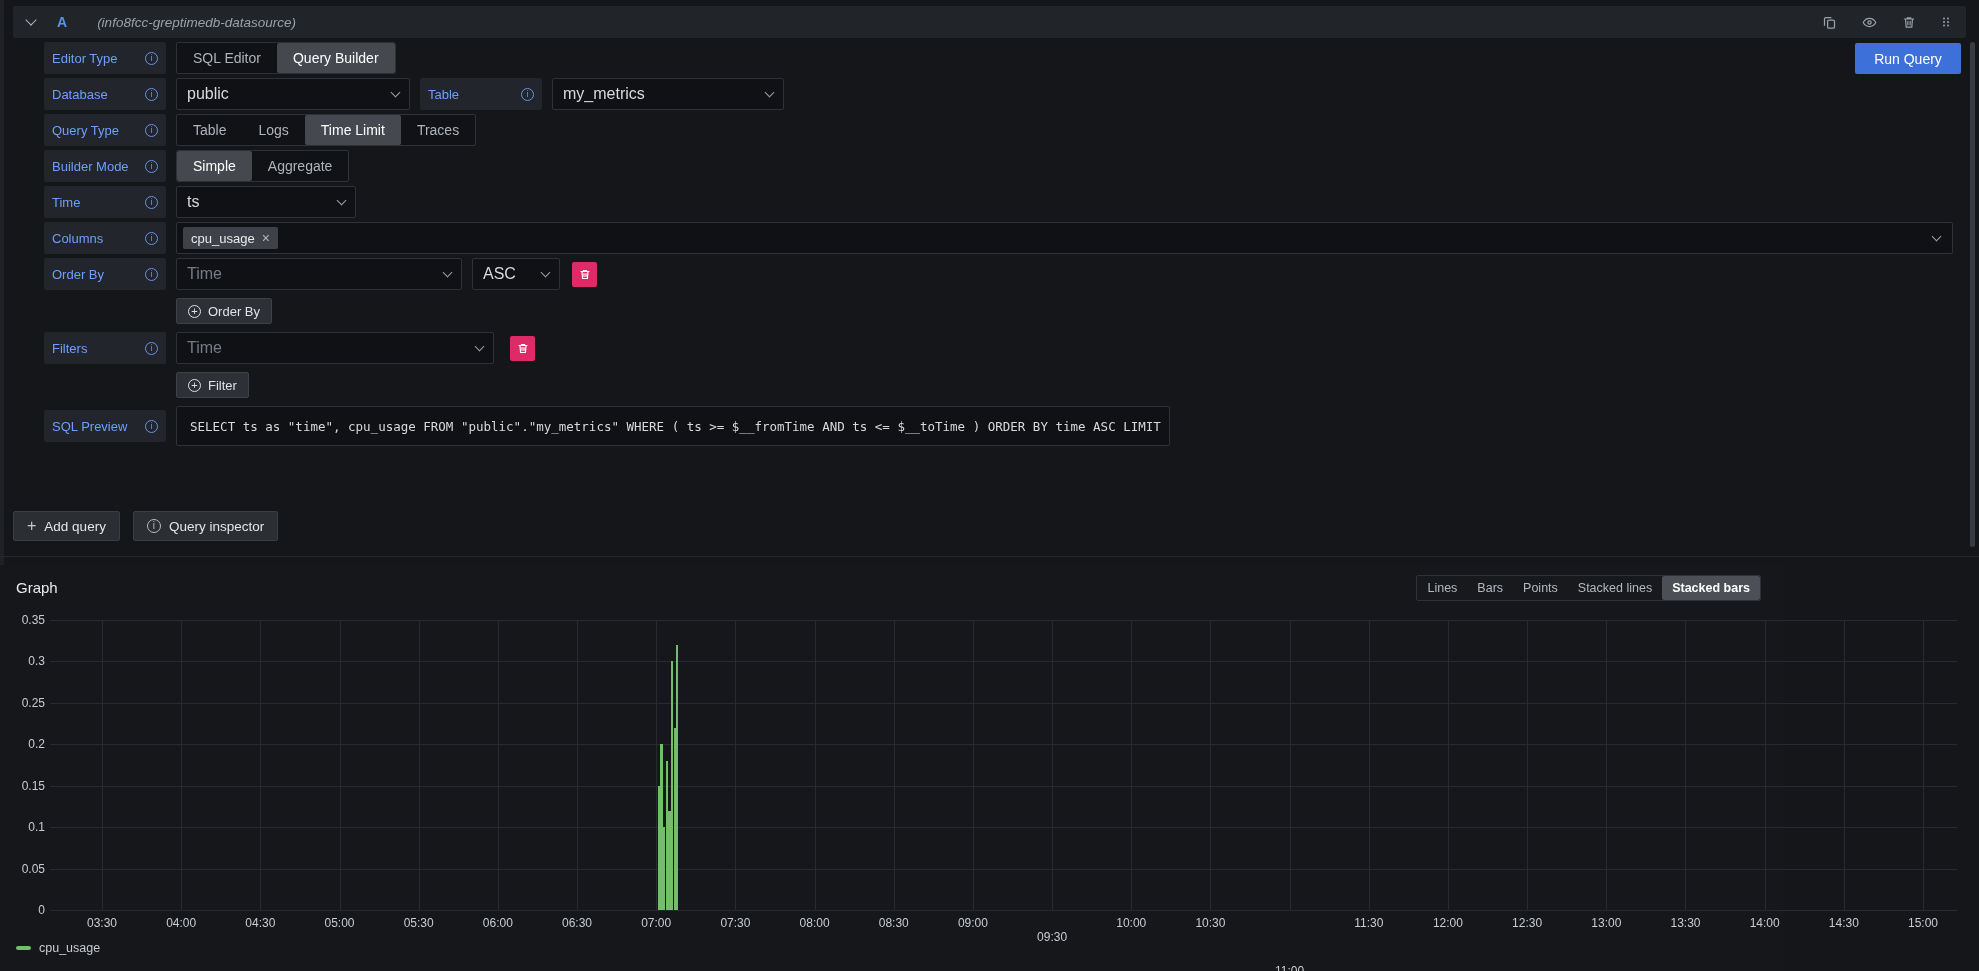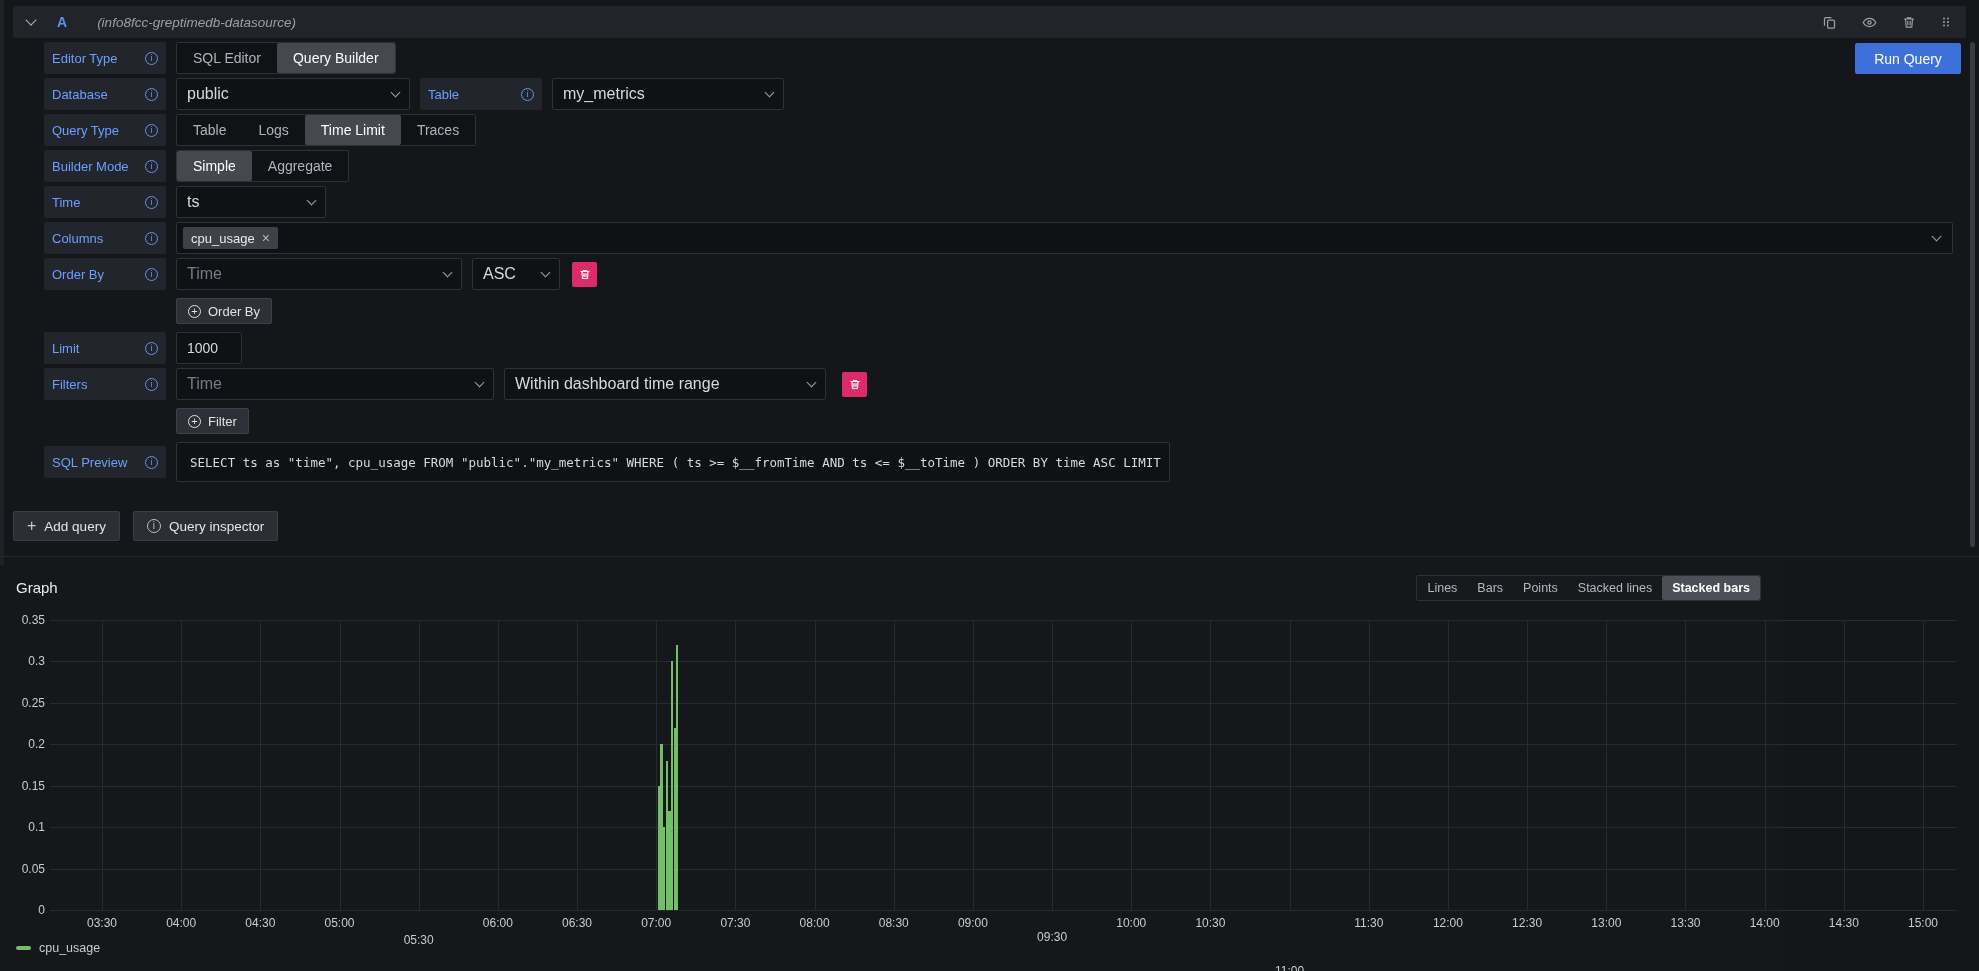--- a/index.html
+++ b/index.html
@@ -228,21 +228,21 @@
         <div class="seg active">Simple</div>
         <div class="seg">Aggregate</div>
       </div>
   </div>
 
   <div class="row">
     <div class="chip">
       <span>Time</span>
       <i class="info"></i>
     </div>
-    <div class="select" style="width:150px">
+    <div class="select" style="width:180px">
       <span class="val">ts</span>
       <span class="chev"></span>
     </div>
   </div>
 
   <div class="row">
     <div class="chip">
       <span>Columns</span>
       <i class="info"></i>
     </div>
@@ -275,39 +275,28 @@
     </button>
   </div>
 
   <div class="row sub">
     <button class="addbtn">
       <i class="cplus"></i>
       <span>Order By</span>
     </button>
   </div>
 
-  <div class="row">
-    <div class="chip">
-      <span>Limit</span>
-      <i class="info"></i>
-    </div>
-    <input class="tinput" value="1000" style="">
-  </div>
 
   <div class="row">
     <div class="chip">
       <span>Filters</span>
       <i class="info"></i>
     </div>
     <div class="select ph" style="width:318px">
       <span class="val">Time</span>
-      <span class="chev"></span>
-    </div>
-    <div class="select" style="width:322px">
-      <span class="val">Within dashboard time range</span>
       <span class="chev"></span>
     </div>
     <button class="trash-btn" style="margin-left:6px">
       <svg width="12" height="13" viewBox="0 0 24 24" fill="none" stroke="currentColor" stroke-width="2.4" stroke-linecap="round">
           <path d="M4 6h16M9 6V4h6v2M6 6l1.2 14h9.6L18 6M10 10v6M14 10v6"></path>
         </svg>
     </button>
   </div>
 
   <div class="row sub">
@@ -370,21 +359,21 @@
       <div class="ylab" style="left: 0px; top: 48px;">0.35</div>
       <div class="gl" style="left: 102px; top: 55px; width: 1px; height: 290px;"></div>
       <div class="xlab" style="left: 74px; top: 351px;">03:30</div>
       <div class="gl" style="left: 181.174px; top: 55px; width: 1px; height: 290px;"></div>
       <div class="xlab" style="left: 153.174px; top: 351px;">04:00</div>
       <div class="gl" style="left: 260.348px; top: 55px; width: 1px; height: 290px;"></div>
       <div class="xlab" style="left: 232.348px; top: 351px;">04:30</div>
       <div class="gl" style="left: 339.522px; top: 55px; width: 1px; height: 290px;"></div>
       <div class="xlab" style="left: 311.522px; top: 351px;">05:00</div>
       <div class="gl" style="left: 418.696px; top: 55px; width: 1px; height: 290px;"></div>
-      <div class="xlab" style="left: 390.696px; top: 351px; margin-top: 17px;">05:30</div>
+      <div class="xlab" style="left: 390.696px; top: 351px;">05:30</div>
       <div class="gl" style="left: 497.87px; top: 55px; width: 1px; height: 290px;"></div>
       <div class="xlab" style="left: 469.87px; top: 351px;">06:00</div>
       <div class="gl" style="left: 577.043px; top: 55px; width: 1px; height: 290px;"></div>
       <div class="xlab" style="left: 549.043px; top: 351px;">06:30</div>
       <div class="gl" style="left: 656.217px; top: 55px; width: 1px; height: 290px;"></div>
       <div class="xlab" style="left: 628.217px; top: 351px;">07:00</div>
       <div class="gl" style="left: 735.391px; top: 55px; width: 1px; height: 290px;"></div>
       <div class="xlab" style="left: 707.391px; top: 351px;">07:30</div>
       <div class="gl" style="left: 814.565px; top: 55px; width: 1px; height: 290px;"></div>
       <div class="xlab" style="left: 786.565px; top: 351px;">08:00</div>

